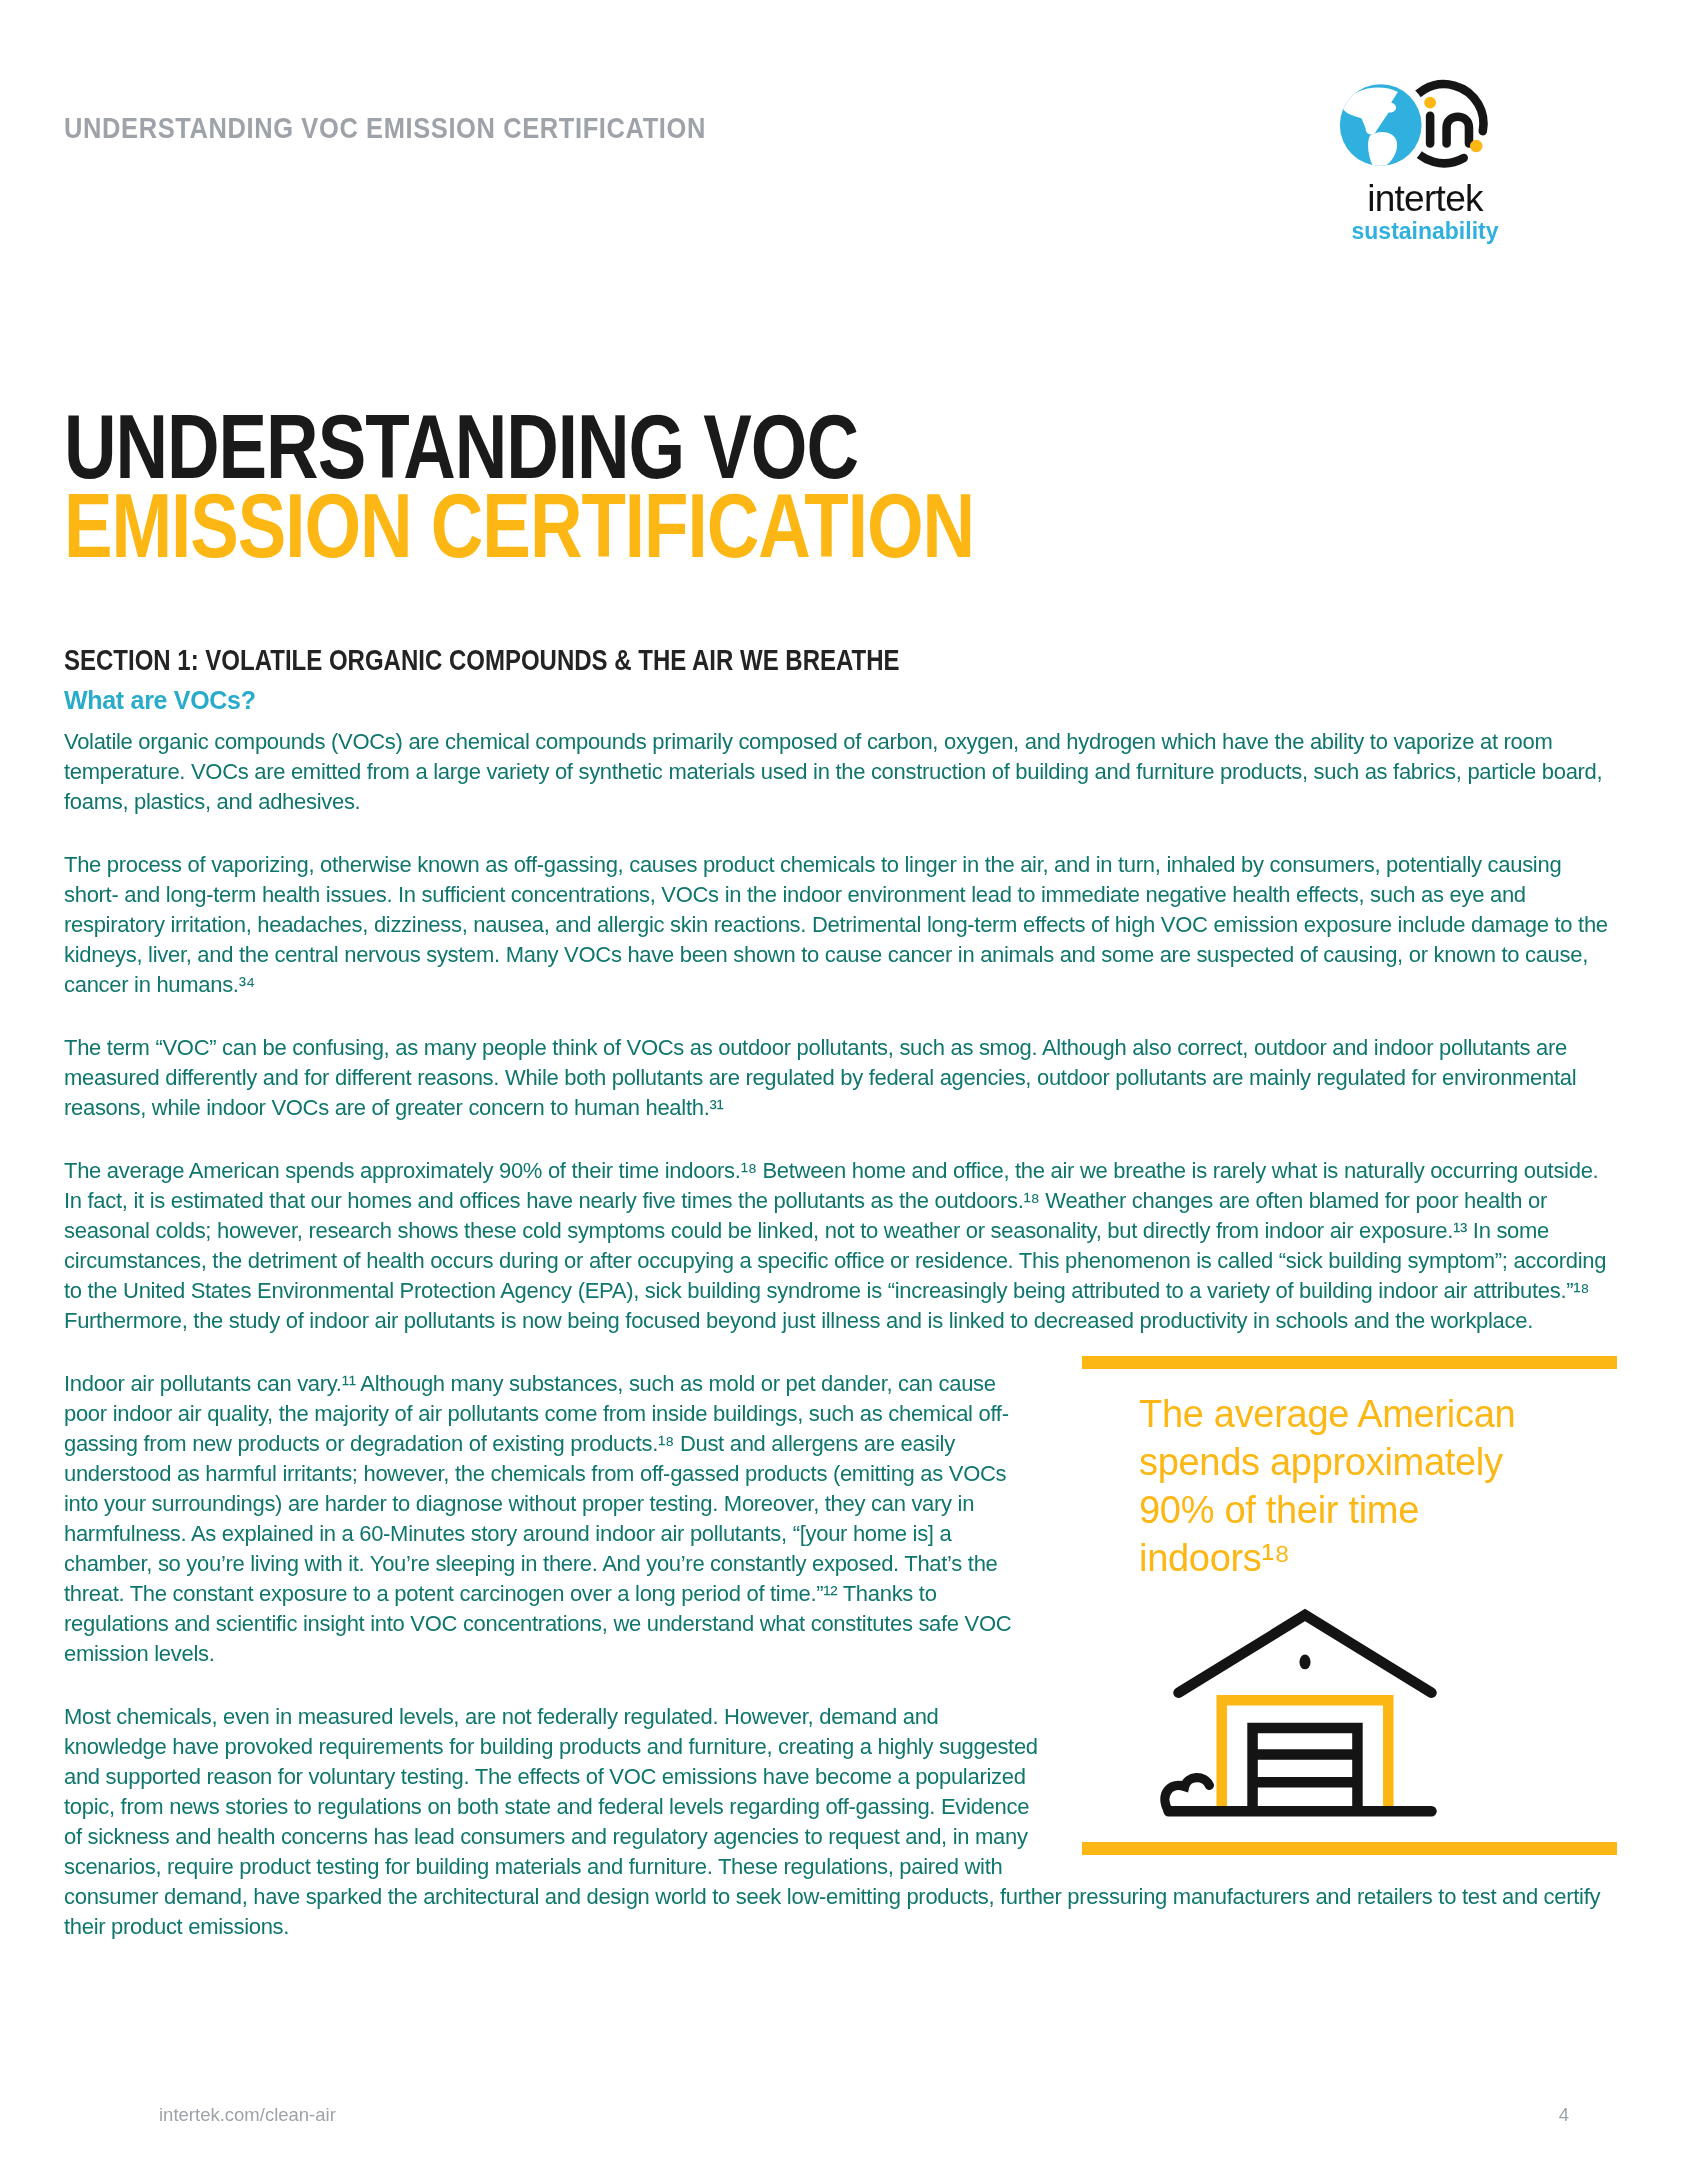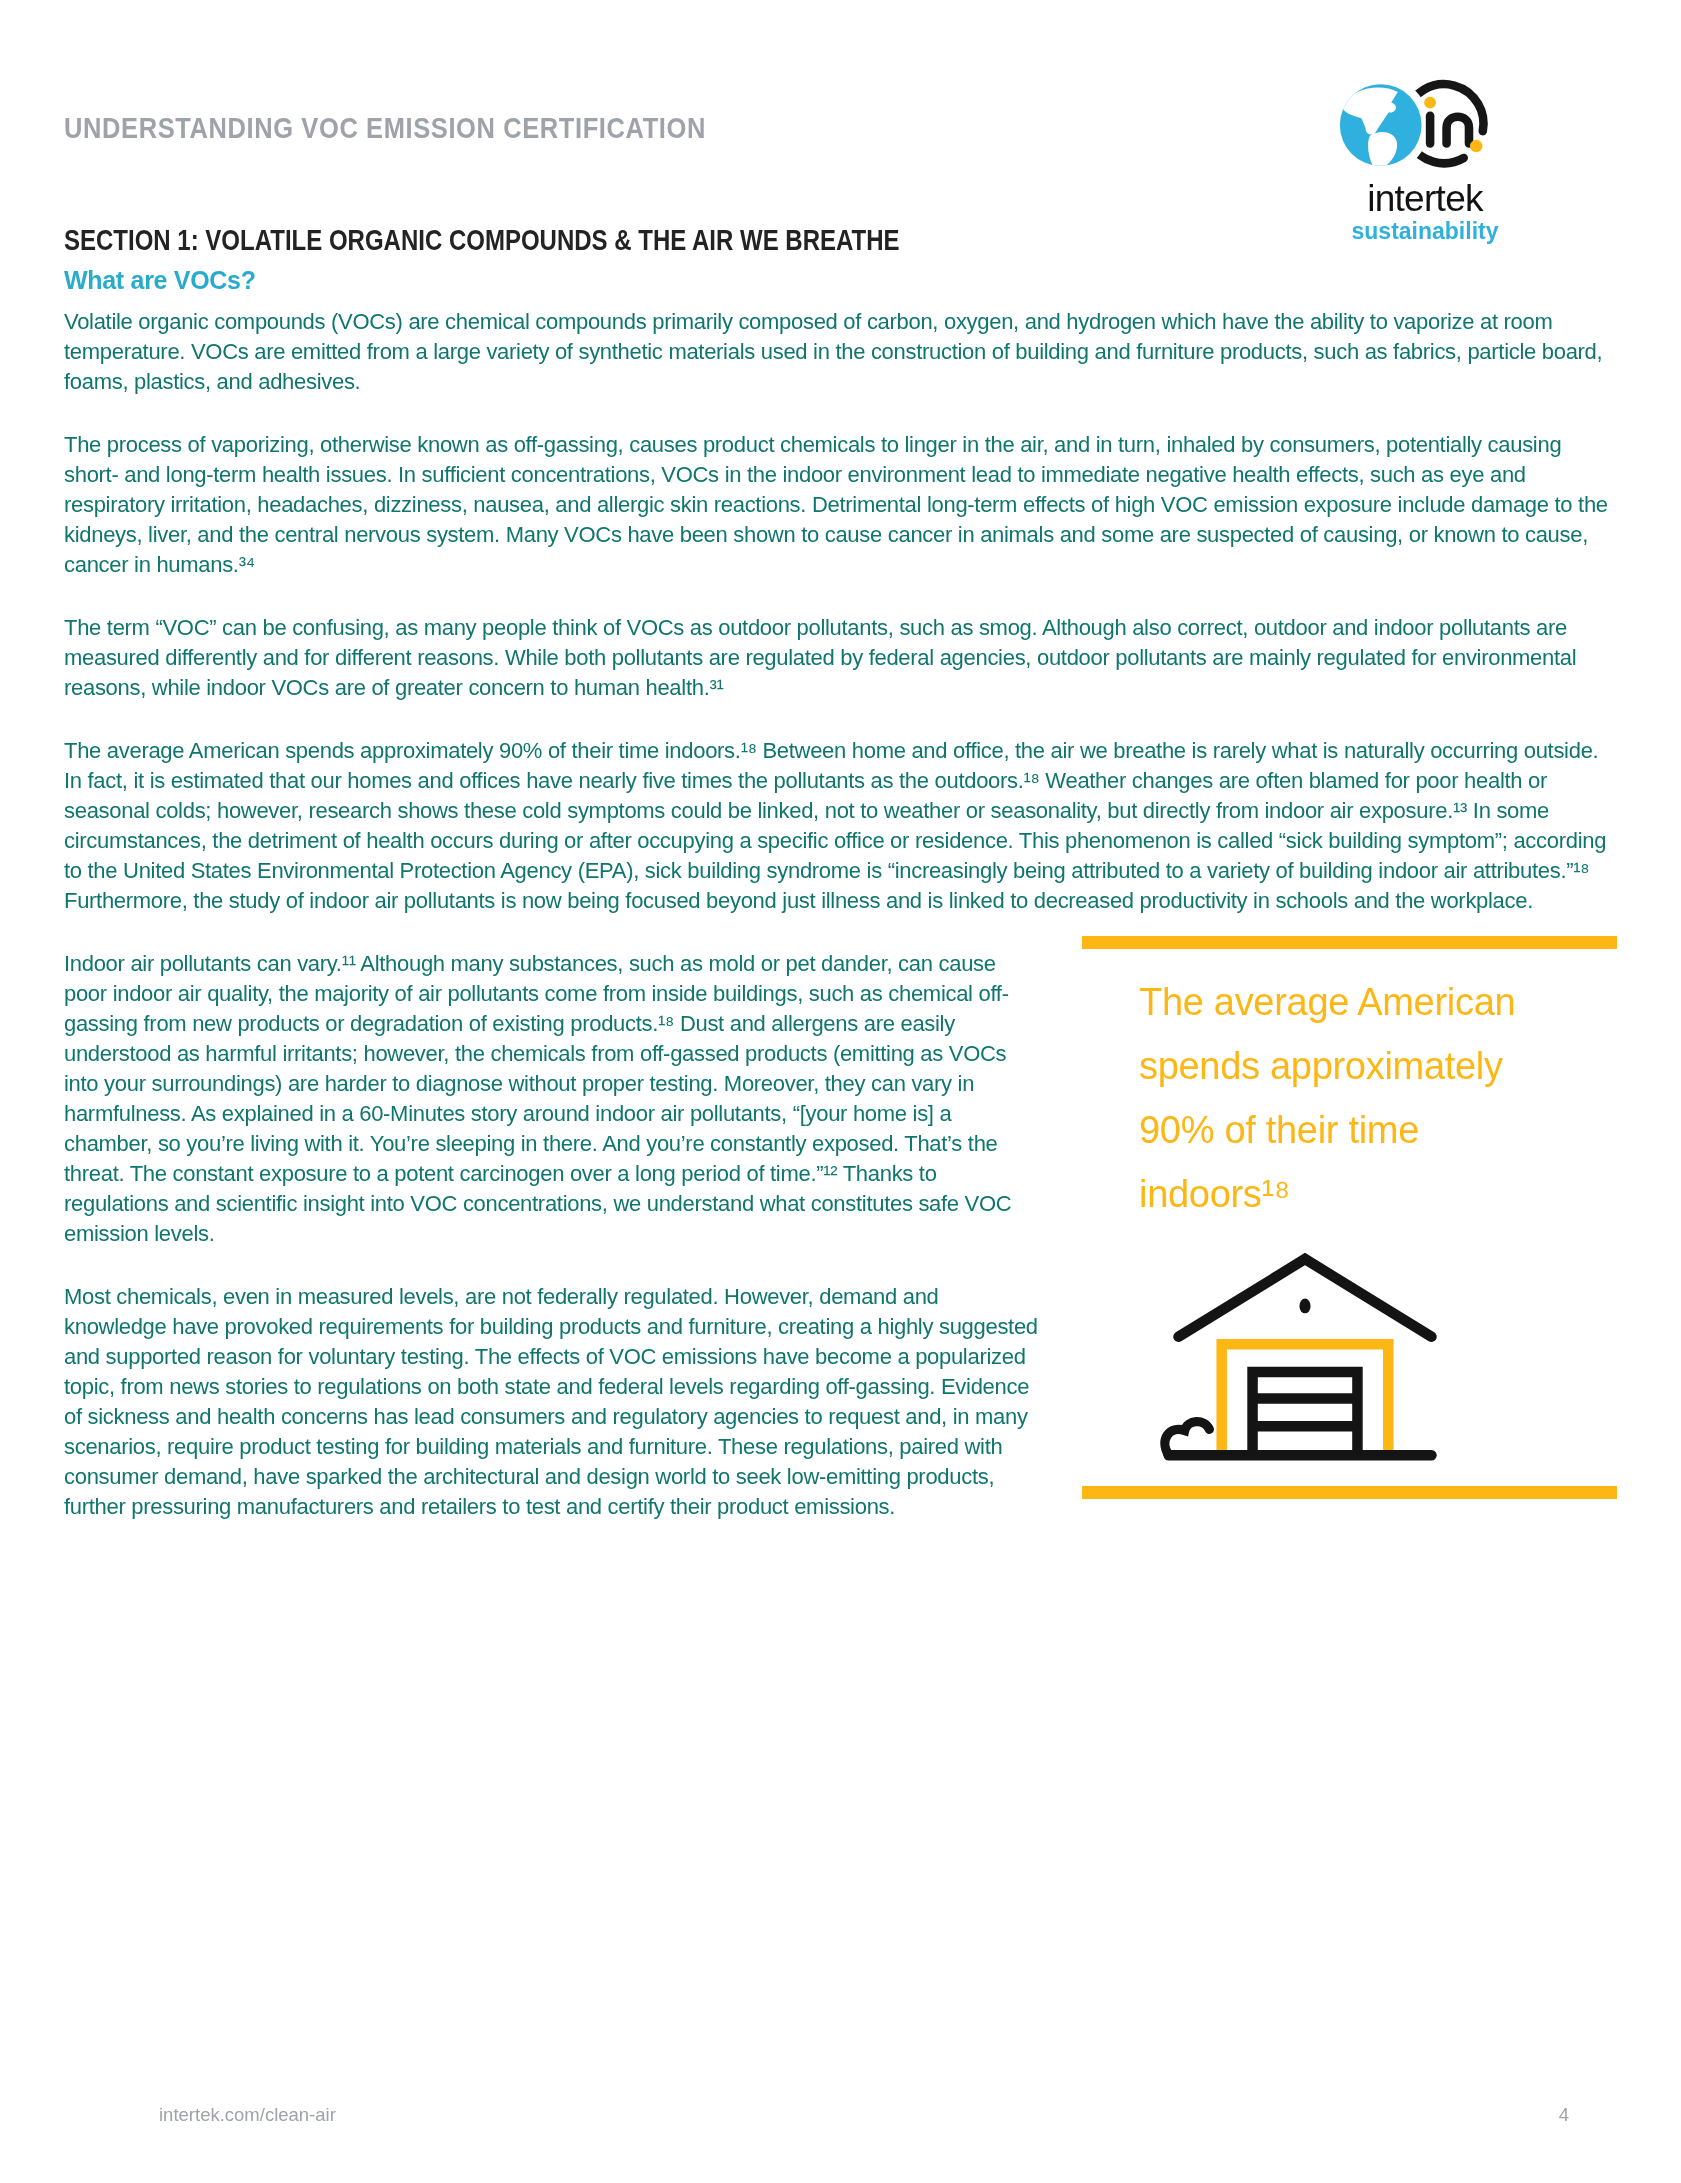--- a/index.html
+++ b/index.html
@@ -43,21 +43,21 @@
   }
   .flow{position:relative;}
   .flow::after{content:""; display:block; clear:both;}
 
   .callout{
     float:right; width:535px; margin:-13px 0 16px 44px;
   }
   .callout .bar{height:13px; background:#FDB714;}
   .callout-text{
     margin:21px 0 0 57px; width:426px;
-    font-size:38px; line-height:64px; color:#FDB714; letter-spacing:-0.3px;
+    font-size:38px; line-height:48px; color:#FDB714; letter-spacing:-0.3px;
   }
   .house-wrap{margin:18.5px 0 18.5px 78px; height:223px;}
 
   .page-footer{
     position:absolute; left:112px; right:112px; bottom:57px;
     display:flex; justify-content:space-between;
     font-size:18.5px; color:#9DA3A9; letter-spacing:0;margin-left:47px;
   }
 </style>
 </head>
@@ -88,20 +88,24 @@
       <line x1="147" y1="68" x2="147" y2="110" stroke="#161616" stroke-width="13" stroke-linecap="round"></line>
       <circle cx="147" cy="48" r="9" fill="#FDB714"></circle>
       <path d="M172,110 V86 C172,64 206,64 206,86 V110" fill="none" stroke="#161616" stroke-width="13" stroke-linecap="round"></path>
 
       <circle cx="217" cy="114" r="9.5" fill="#FDB714"></circle>
     </svg>
     <div class="logo-word">intertek</div>
     <div class="logo-sub">sustainability</div>
   </div>
 
+  <div class="doc-title">
+    <span class="t1">UNDERSTANDING VOC</span>
+    <span class="t2">EMISSION CERTIFICATION</span>
+  </div>
 
   <div class="section-heading">
     <span class="cx">SECTION 1: VOLATILE ORGANIC COMPOUNDS &amp; THE AIR WE BREATHE</span>
   </div>
 
   <div class="subhead">What are VOCs?</div>
 
   <p class="body">Volatile organic compounds (VOCs) are chemical compounds primarily composed of carbon, oxygen, and hydrogen which have the ability to vaporize at room temperature. VOCs are emitted from a large variety of synthetic materials used in the construction of building and furniture products, such as fabrics, particle board, foams, plastics, and adhesives.</p>
   <p class="body">The process of vaporizing, otherwise known as off-gassing, causes product chemicals to linger in the air, and in turn, inhaled by consumers, potentially causing short- and long-term health issues. In sufficient concentrations, VOCs in the indoor environment lead to immediate negative health effects, such as eye and respiratory irritation, headaches, dizziness, nausea, and allergic skin reactions. Detrimental long-term effects of high VOC emission exposure include damage to the kidneys, liver, and the central nervous system. Many VOCs have been shown to cause cancer in animals and some are suspected of causing, or known to cause, cancer in humans.³⁴</p>
   <p class="body">The term “VOC” can be confusing, as many people think of VOCs as outdoor pollutants, such as smog. Although also correct, outdoor and indoor pollutants are measured differently and for different reasons. While both pollutants are regulated by federal agencies, outdoor pollutants are mainly regulated for environmental reasons, while indoor VOCs are of greater concern to human health.³¹</p>

